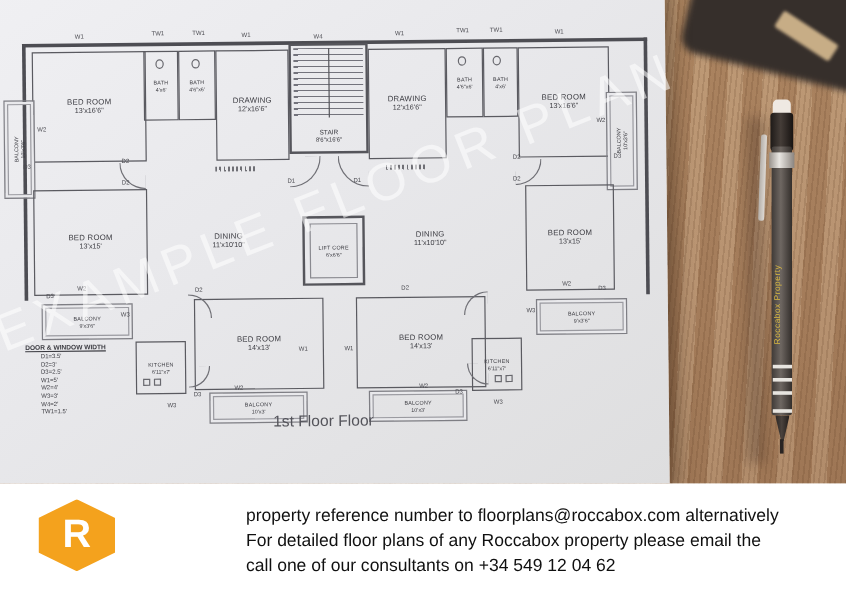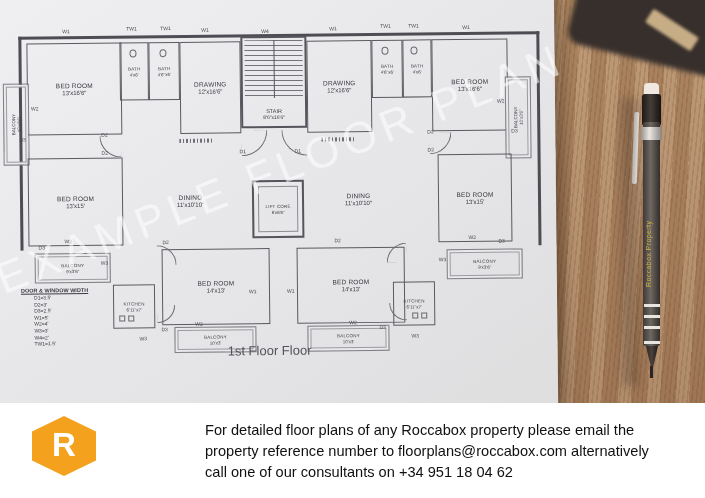--- a/index.html
+++ b/index.html
@@ -298,19 +298,19 @@
       <div class="p p-lead"></div>
       <div class="p p-brand">Roccabox Property</div>
     </div>
   </div>
 
   <div class="footer">
     <div class="hex" style="background:#F4A21D">
       <span class="r">R</span>
     </div>
     <div class="blurb">
+      <div>property reference number to floorplans@roccabox.com alternatively</div>
       <div>For detailed floor plans of any Roccabox property please email the</div>
-      <div>property reference number to floorplans@roccabox.com alternatively</div>
-      <div>call one of our consultants on +34 951 18 04 62</div>
+      <div>call one of our consultants on +34 549 12 04 62</div>
     </div>
   </div>
 
 </div>
 
 </body></html>

